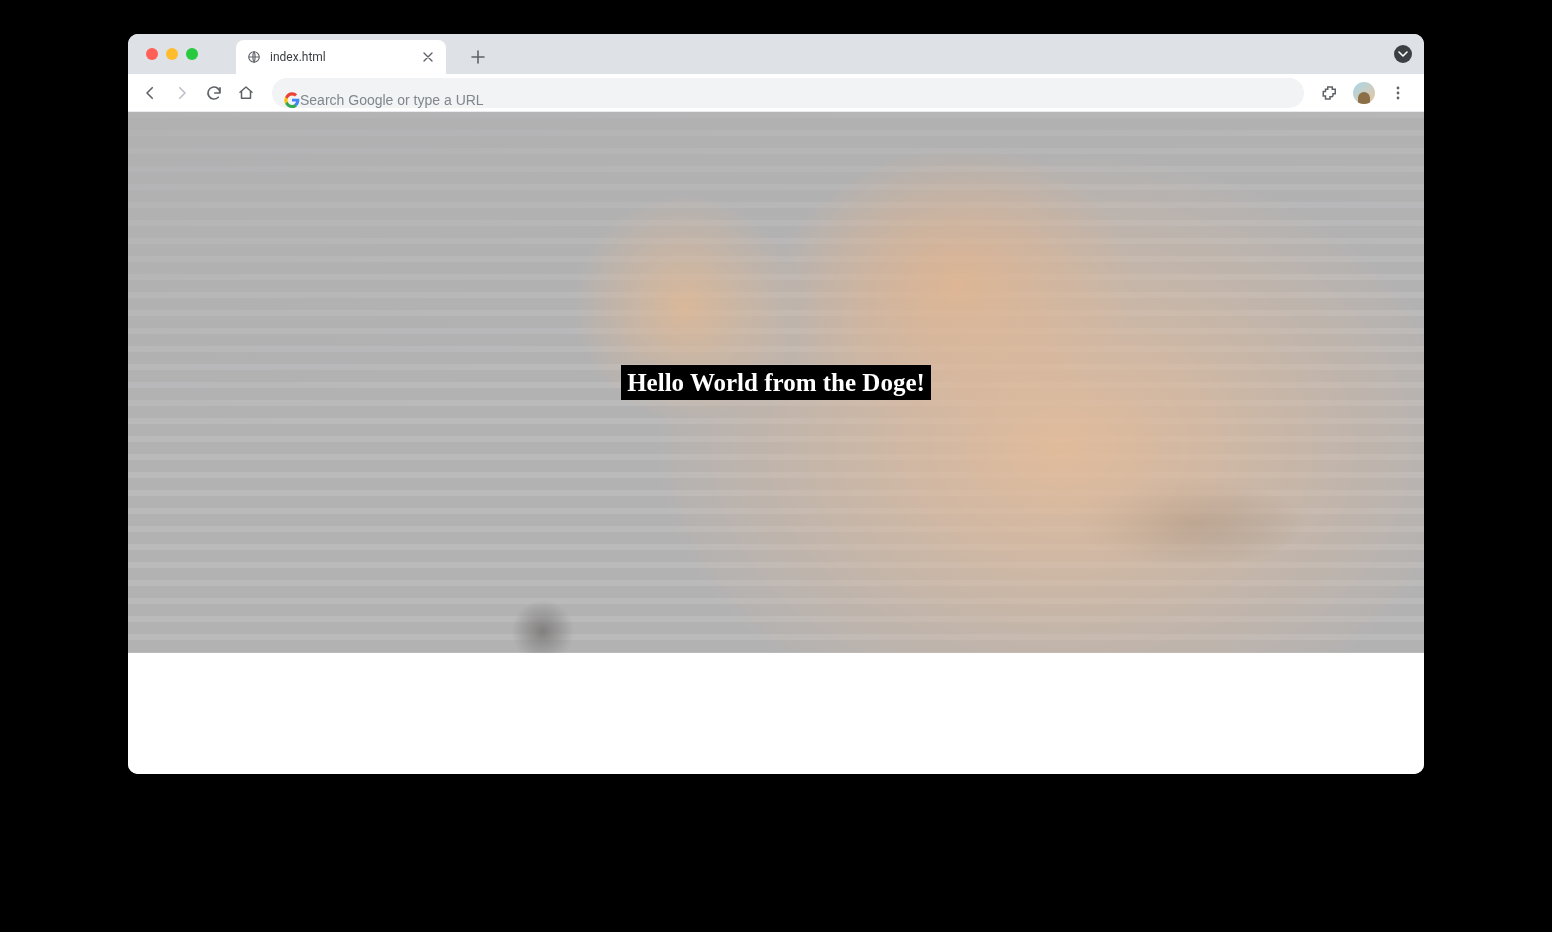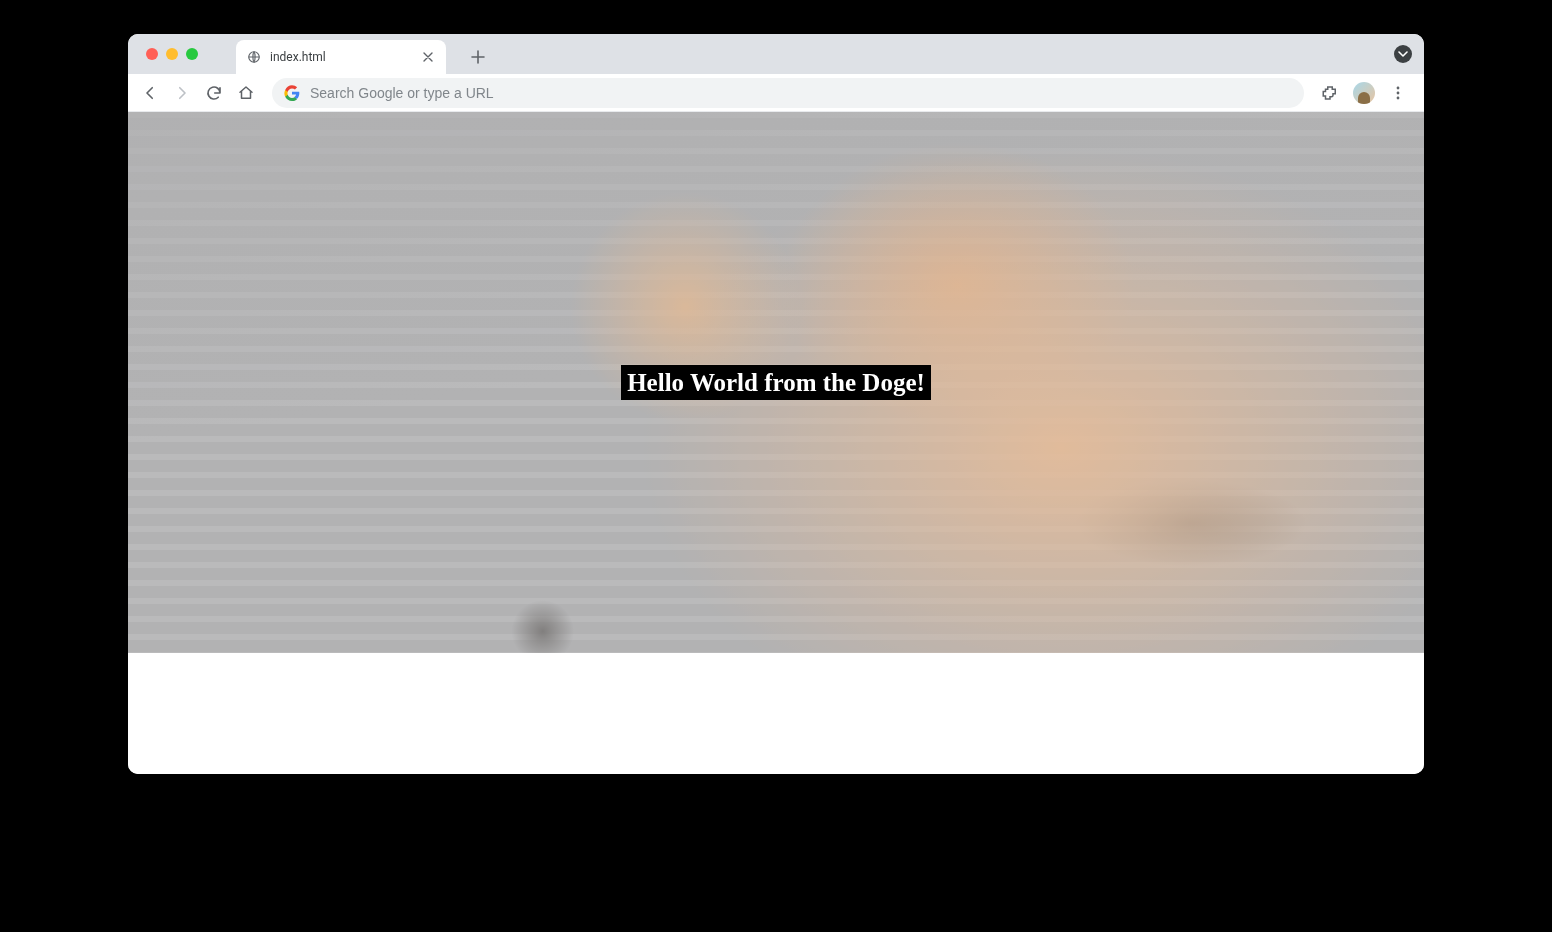--- a/index.html
+++ b/index.html
@@ -142,23 +142,22 @@
       border-radius: 50%;
     }
     .nav-btn.disabled { color: #bdc1c6; cursor: default; }
     .nav-btn svg { width: 18px; height: 18px; }
     .omnibox {
       flex: 1;
       height: 30px;
       background: #f1f3f4;
       border-radius: 15px;
       display: flex;
-      align-items: center;
+      align-items: flex-end;
       padding: 0 12px;
-      gap: 10px;
       margin: 0 8px;
     }
     .omnibox-icon {
       width: 16px;
       height: 16px;
       display: flex;
       align-items: center;
       justify-content: center;
       flex-shrink: 0;
     }

